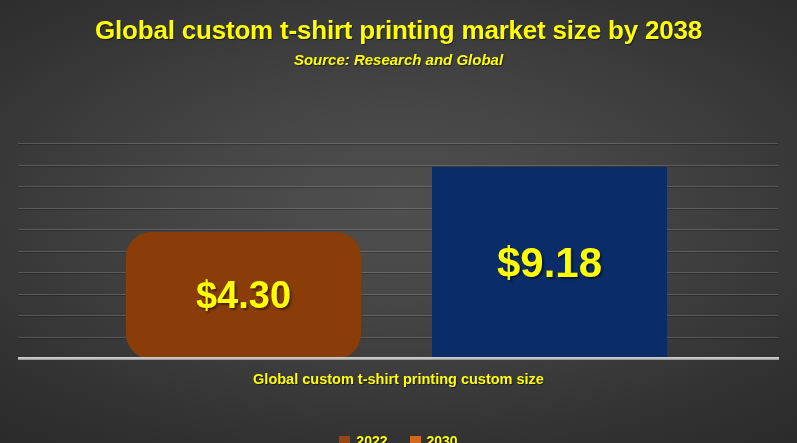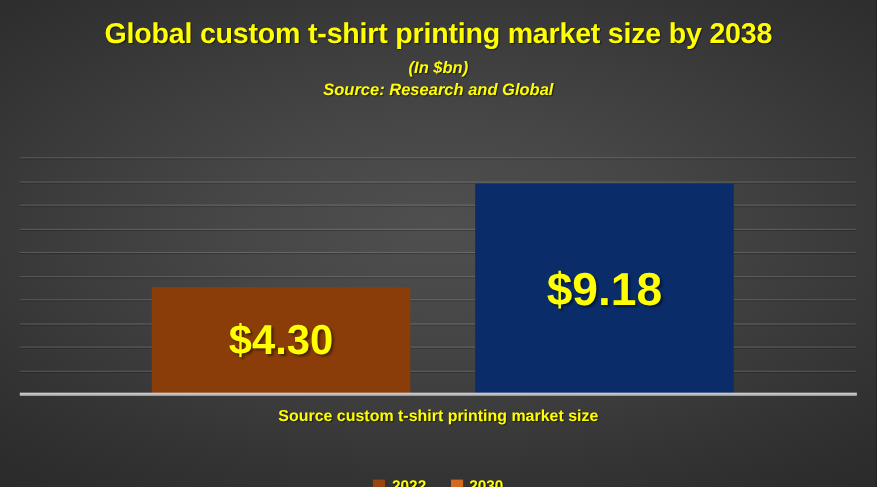--- a/index.html
+++ b/index.html
@@ -96,24 +96,25 @@
     justify-content: center;
   }
   .bar-value {
     color: #ffff00;
     font-size: 38px;
     font-weight: bold;
     text-shadow: 2px 2px 2px rgba(0,0,0,0.45);
     user-select: none;
   }
   #bar-2022 {
-    left: 120px;
+    left: 108px;
     width: 235px;
-    height: 98px;
+    height: 127px;
     background: #8a3d08;
+    border-radius: 25px;
   }
   #bar-2030 {
     left: 414px;
     width: 235px;
     height: 192px;
     background: #0a2c68;
   }
   #bar-2030 .bar-value {
     font-size: 42px;
   }
@@ -159,21 +160,20 @@
     text-shadow: 1px 1px 1px rgba(0,0,0,0.5);
   }
 </style>
 </head>
 <body>
 
 <div id="chart-root">
 
   <div id="title-block">
     <div id="chart-title">Global custom t-shirt printing market size by 2038</div>
-    <div id="chart-subtitle">(In $bn)</div>
     <div id="chart-source">Source: Research and Global</div>
   </div>
 
   <div id="plot-area">
     <div class="gridline" style="top:0px;"></div>
     <div class="gridline" style="top:21.5px;"></div>
     <div class="gridline" style="top:43px;"></div>
     <div class="gridline" style="top:64.5px;"></div>
     <div class="gridline" style="top:86px;"></div>
     <div class="gridline" style="top:107.5px;"></div>
@@ -186,21 +186,21 @@
       <span class="bar-value">$4.30</span>
     </div>
 
     <div class="bar" id="bar-2030">
       <span class="bar-value">$9.18</span>
     </div>
   </div>
 
   <div id="axis-baseline"></div>
 
-  <div id="x-axis-label">Source custom t-shirt printing market size</div>
+  <div id="x-axis-label">Global custom t-shirt printing custom size</div>
 
   <div id="legend">
     <div class="legend-item">
       <span class="legend-swatch" style="background:#9a4410;"></span>
       <span class="legend-label">2022</span>
     </div>
     <div class="legend-item">
       <span class="legend-swatch" style="background:#d2691e;"></span>
       <span class="legend-label">2030</span>
     </div>

